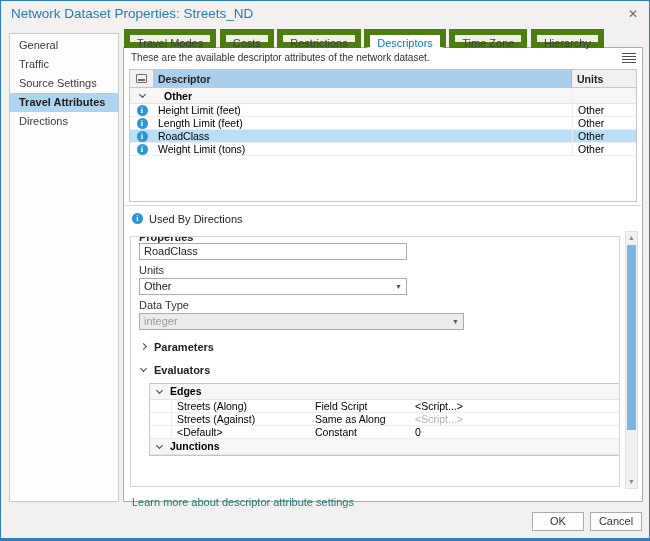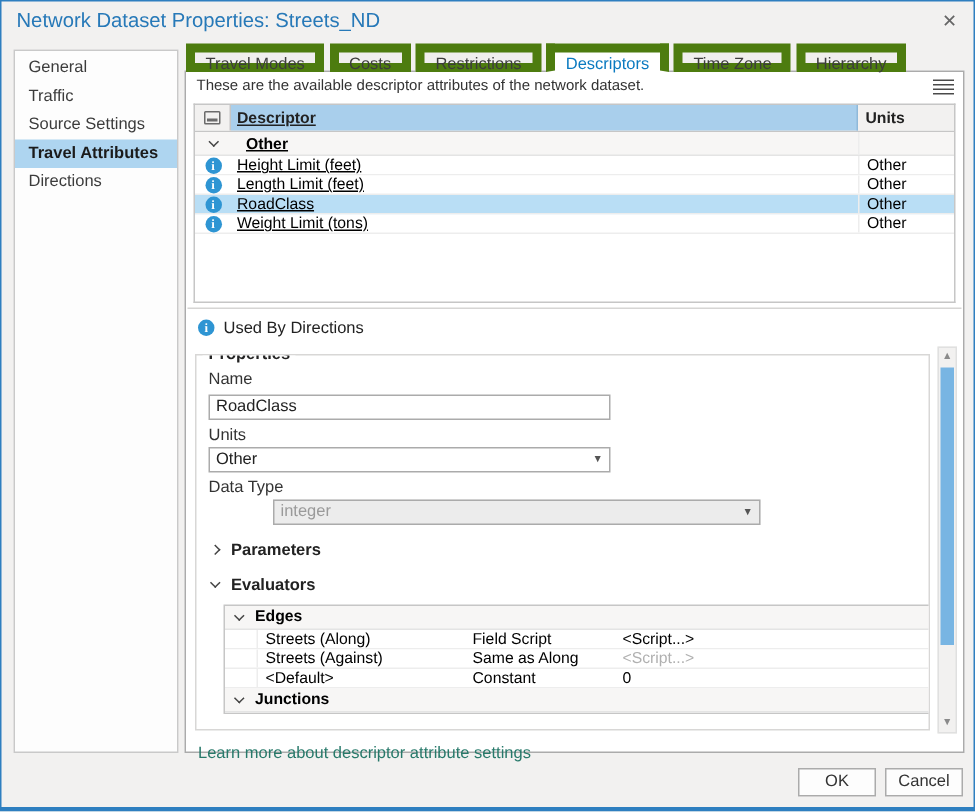--- a/index.html
+++ b/index.html
@@ -38,21 +38,21 @@
   .menu-btn { position:absolute; right:6px; top:3px; width:14px; height:12px; cursor:pointer; }
   .menu-btn i { display:block; height:1px; background:#4a4a4a; margin-top:2px; }
   
   .dtable { flex:none; margin:2px 5px 0 5px; border:1px solid #c6c6c6; border-bottom:none; font-size:10.5px; }
   .drow { display:flex; align-items:center; height:13px; border-bottom:1px solid #ededed; background:#fff; }
   .drow.header { height:18px; border-bottom:1px solid #c6c6c6; font-weight:bold; color:#222; }
   .drow.group { height:16px; background:#f7f6f5; font-weight:bold; border-bottom:1px solid #e4e4e4; }
   .drow.sel { background:#b9def5; }
   .c-icon { flex:none; width:24px; align-self:stretch; display:flex; align-items:center; justify-content:center; }
   .header .c-icon { background:#f2f1f0; border-right:1px solid #c6c6c6; }
-  .c-name { flex:1; padding-left:4px; align-self:stretch; display:flex; align-items:center;text-decoration:underline; }
+  .c-name { flex:1; padding-left:4px; align-self:stretch; display:flex; align-items:center; }
   .header .c-name { background:#a9cfec; border-right:1px solid #8fb9d9; }
   .c-units { flex:none; width:64px; padding-left:5px; align-self:stretch; display:flex; align-items:center; }
   .header .c-units { background:#f2f1f0; }
   .drow:not(.header) .c-units { border-left:1px solid #ededed; }
   .dspacer { flex:none; height:46px; margin:0 5px; border:1px solid #c6c6c6; border-top:none; background:#fff; }
   .divider { flex:none; border-top:1px solid #d6d5d4; margin:3px 1px 0 1px; }
   .usedby { flex:none; height:21px; display:flex; align-items:center; gap:6px;
     padding-left:8px; font-size:11px; color:#222; margin-top:2px; }
   
   .info { display:inline-block; width:11px; height:11px; border-radius:50%;
@@ -68,21 +68,21 @@
   .props-region { flex:none; position:relative; height:258px; margin:2px 4px 0 6px; }
   .fieldset { position:absolute; left:0; right:18px; top:5px; bottom:2px;
     border:1px solid #d8d7d6; padding:4px 8px; overflow:hidden; }
   .legend { position:absolute; top:-1px; left:4px; transform:translateY(-45%);
     background:#fff; padding:0 4px; font-size:11px; font-weight:bold; color:#222; }
   .flabel { font-size:11px; color:#333; margin:4px 0 2px; }
   .tinput { width:268px; height:17px; border:1px solid #ababab; font-size:11px;
     padding:1px 4px; color:#222; background:#fff; font-family:"Liberation Sans", sans-serif; }
   .combo { position:relative; width:268px; height:17px; border:1px solid #ababab;
     font-size:11px; padding:1px 4px; color:#222; background:#fff; cursor:pointer; }
-  .combo.disabled { width:325px; background:#ececec; color:#9a9a9a; cursor:default;margin-left:43px; }
+  .combo.disabled { width:325px; background:#ececec; color:#9a9a9a; cursor:default; }
   .combo .arr { position:absolute; right:4px; top:4px; font-size:7px; color:#555; }
   .expander { display:flex; align-items:center; gap:8px; font-size:11px; font-weight:bold;
     color:#222; margin:11px 0 0 2px; cursor:pointer; }
   
   .etable { margin:7px 0 0 10px; width:478px; border:1px solid #c6c6c6; font-size:10.5px; }
   .erow { display:flex; align-items:center; height:13px; border-bottom:1px solid #ededed; background:#fff; }
   .erow.header { height:17px; background:#f2f1f0; font-weight:bold; border-bottom:1px solid #c6c6c6; }
   .erow.group { height:16px; background:#f7f6f5; font-weight:bold; border-bottom:1px solid #e4e4e4;
     padding-left:7px; gap:8px; }
   .e-icon { flex:none; width:22px; align-self:stretch; display:flex; align-items:center;
@@ -197,21 +197,20 @@
 
       <div class="usedby">
         <span class="info">i</span>
         <span>Used By Directions</span>
       </div>
 
       <div class="props-region">
         <div class="fieldset">
           <div class="legend">Properties</div>
 
-          <div class="flabel" style="margin-top:6px">Name</div>
           <input class="tinput" type="text" value="RoadClass" style="">
 
           <div class="flabel">Units</div>
           <div class="combo">
             <span>Other</span>
             <span class="arr">▼</span>
           </div>
 
           <div class="flabel">Data Type</div>
           <div class="combo disabled">

